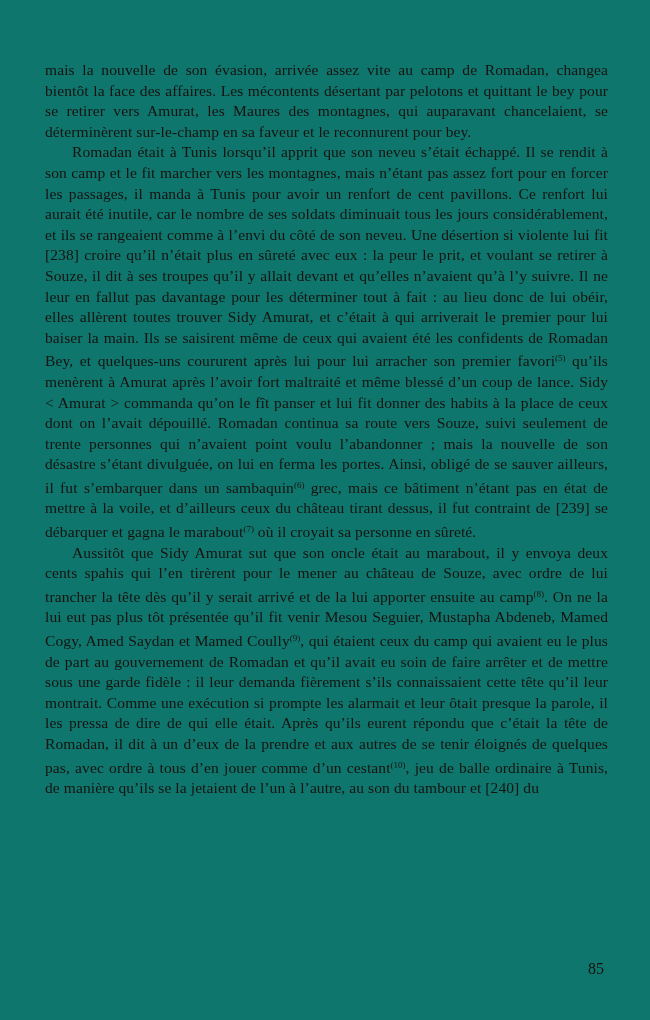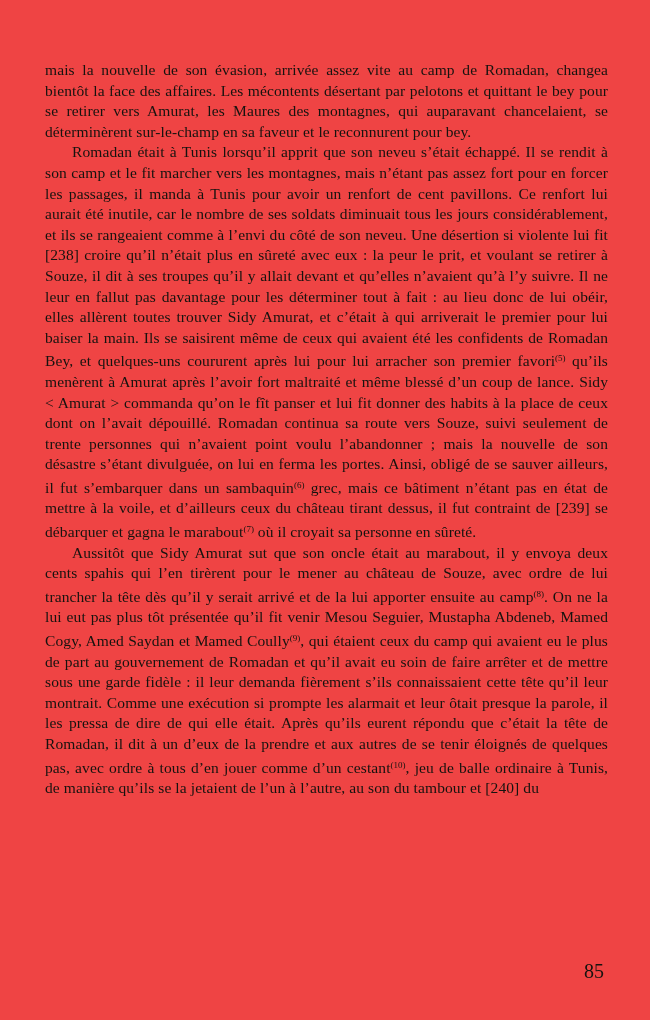--- a/index.html
+++ b/index.html
@@ -4,21 +4,21 @@
 <style>
   html, body {
     margin: 0;
     padding: 0;
     background: #ffffff;
   }
   .page {
     position: relative;
     width: 650px;
     height: 1020px;
-    background: #ef4444;
+    background: #0f766e;
     color: #16130f;
     font-family: "Liberation Serif", "DejaVu Serif", serif;
     overflow: hidden;
     box-sizing: border-box;
   }
   .text-block {
     position: absolute;
     left: 45px;
     top: 60px;
     width: 563px;
@@ -38,21 +38,21 @@
   }
   .seg-sup {
     font-size: 9px;
     vertical-align: 5px;
     letter-spacing: 0;
   }
   .page-number {
     position: absolute;
     top: 960px;
     right: 46px;
-    font-size: 20px;
+    font-size: 16px;
     color: #16130f;
   }
 </style>
 </head>
 <body>
 
 <div class="page">
   <div class="text-block">
       <p><span>mais la nouvelle de son évasion, arrivée assez vite au camp de Romadan, changea bientôt la face des affaires. Les mécontents désertant par pelotons et quittant le bey pour se retirer vers Amurat, les Maures des montagnes, qui auparavant chancelaient, se déterminèrent sur-le-champ en sa faveur et le reconnurent pour bey.</span></p>
       <p class="indent"><span>Romadan était à Tunis lorsqu’il apprit que son neveu s’était échappé. Il se rendit à son camp et le fit marcher vers les montagnes, mais n’étant pas assez fort pour en forcer les passages, il manda à Tunis pour avoir un renfort de cent pavillons. Ce renfort lui aurait été inutile, car le nombre de ses soldats diminuait tous les jours considérablement, et ils se rangeaient comme à l’envi du côté de son neveu. Une désertion si violente lui fit </span><span class="seg-italic">[238]</span><span> croire qu’il n’était plus en sûreté avec eux : la peur le prit, et voulant se retirer à Souze, il dit à ses troupes qu’il y allait devant et qu’elles n’avaient qu’à l’y suivre. Il ne leur en fallut pas davantage pour les déterminer tout à fait : au lieu donc de lui obéir, elles allèrent toutes trouver Sidy Amurat, et c’était à qui arriverait le premier pour lui baiser la main. Ils se saisirent même de ceux qui avaient été les confidents de Romadan Bey, et quelques-uns coururent après lui pour lui arracher son premier favori</span><span class="seg-sup">(5)</span><span> qu’ils menèrent à Amurat après l’avoir fort maltraité et même blessé d’un coup de lance. Sidy &lt; Amurat &gt; commanda qu’on le fît panser et lui fit donner des habits à la place de ceux dont on l’avait dépouillé. Romadan continua sa route vers Souze, suivi seulement de trente personnes qui n’avaient point voulu l’abandonner ; mais la nouvelle de son désastre s’étant divulguée, on lui en ferma les portes. Ainsi, obligé de se sauver ailleurs, il fut s’embarquer dans un sambaquin</span><span class="seg-sup">(6)</span><span> grec, mais ce bâtiment n’étant pas en état de mettre à la voile, et d’ailleurs ceux du château tirant dessus, il fut contraint de </span><span class="seg-italic">[239]</span><span> se débarquer et gagna le marabout</span><span class="seg-sup">(7)</span><span> où il croyait sa personne en sûreté.</span></p>

